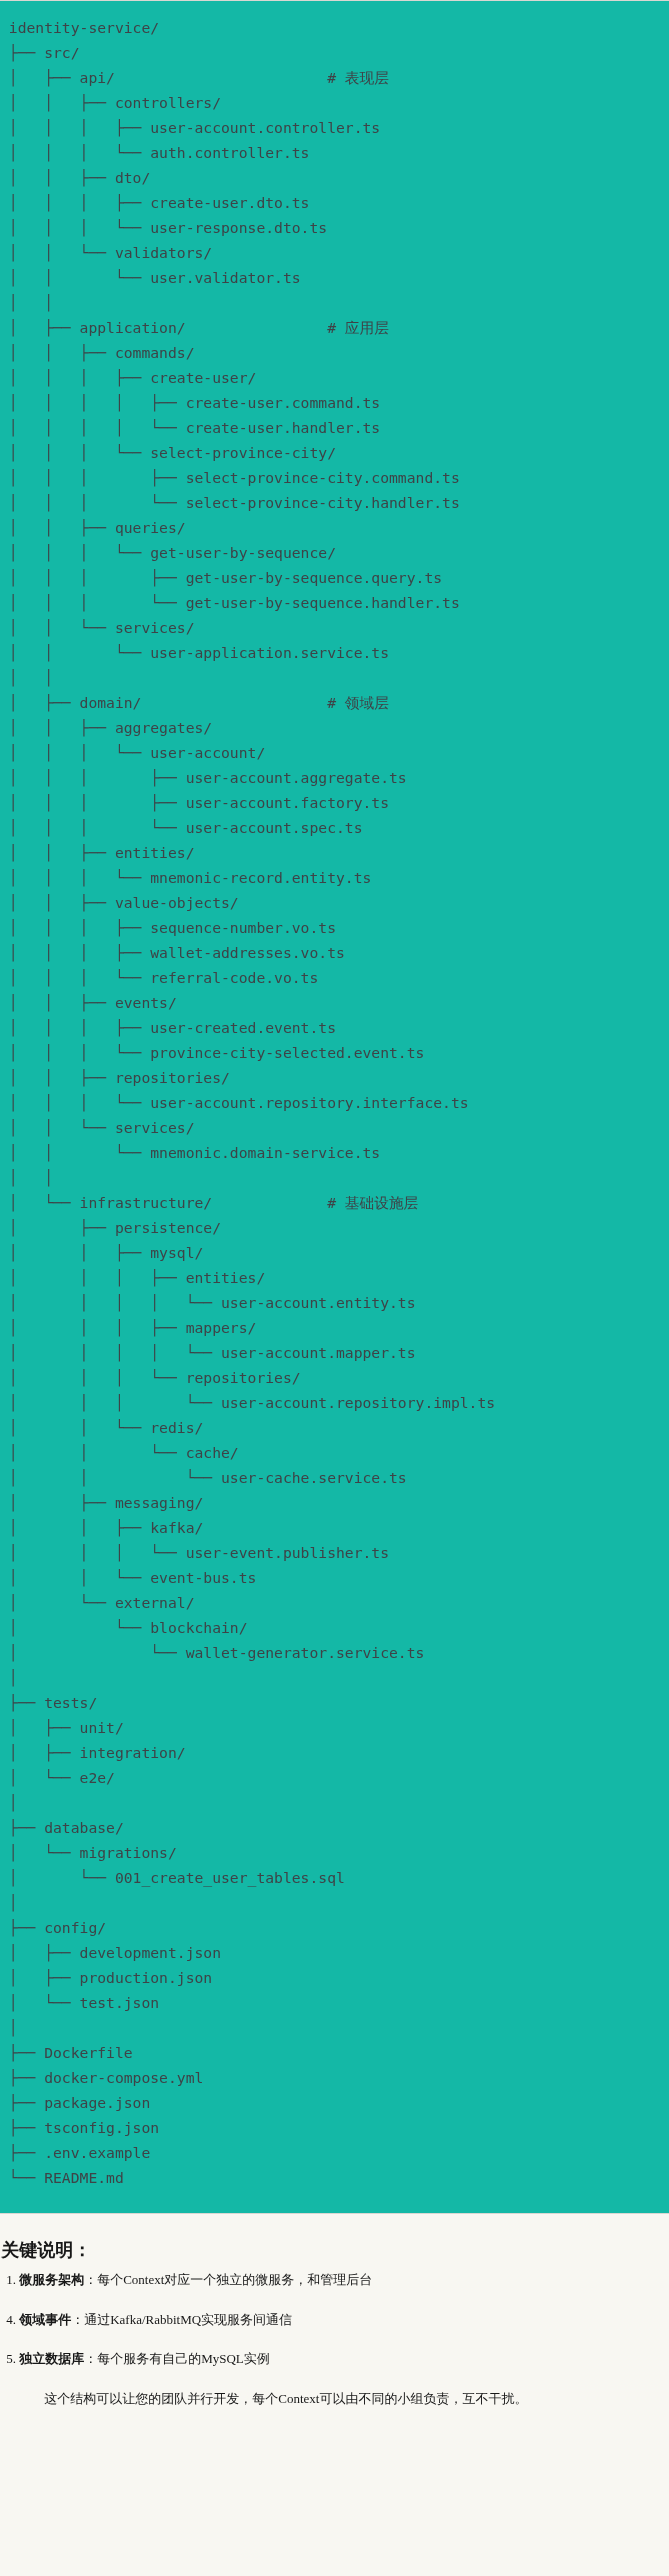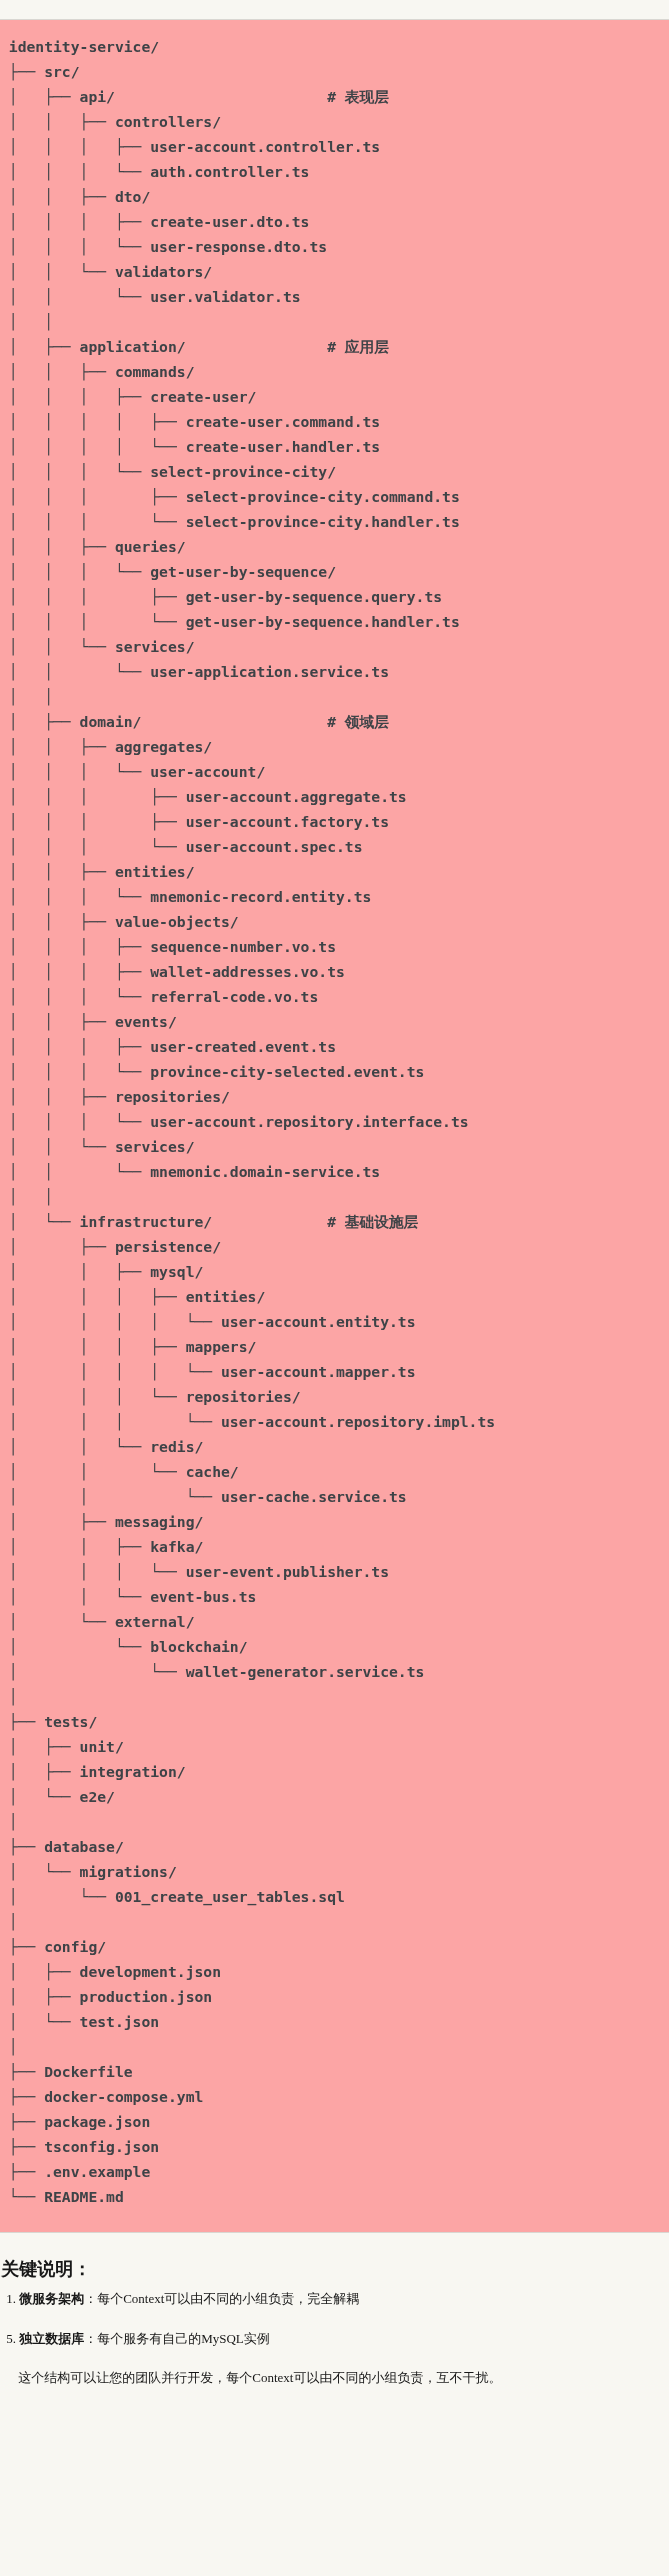--- a/index.html
+++ b/index.html
@@ -11,25 +11,23 @@
   }
   .title{
     margin:0;
     padding:8.1px 3.8px 0 2.5px;
     font-family:"Liberation Serif", serif;
     font-size:17.5px;
     line-height:21px;
     font-weight:700;
   }
   .codeblock{
-    margin-top:19px;
-    background:#fca5a5;
+    background:#14b8a6;
     border-top:0.6px solid #d9d7d2;
     border-bottom:0.6px solid #d9d7d2;
-    font-weight:bold;
   }
   .codeblock pre{
     margin:0;
     padding:14.4px 5px 23px 8.8px;
     font-family:"DejaVu Sans Mono", monospace;
     font-size:14.7px;
     line-height:25px;
     color:#3e4347;
     white-space:pre;
   }
@@ -49,23 +47,24 @@
     line-height:19px;
   }
   .note-item .num{
     margin-right:3.1px;
   }
   .note-item .lbl{
     font-weight:700;
     text-align:right;
   }
   .footer-note{
-    margin:17px;
+    margin:0;
     font-size:13px;
     line-height:19px;
+    padding-left:43px;
   }
 </style>
 </head>
 <body>
 
 <div class="doc">
 
 
   <div class="codeblock">
     <pre>identity-service/
@@ -154,24 +153,25 @@
 ├── package.json
 ├── tsconfig.json
 ├── .env.example
 └── README.md</pre>
   </div>
 
   <div class="notes">
     <h3>关键说明：</h3>
 
     <div id="notes-list">
-  <div class="note-item"><span class="num">1.</span><span class="lbl">微服务架构</span><span class="sep">：</span><span class="txt">每个Context可以由不同的小组负责，完全解耦</span></div>
+  <div class="note-item"><span class="num">1.</span><span class="lbl">微服务架构</span><span class="sep">：</span><span class="txt">每个Context对应一个独立的微服务，和管理后台</span></div>
 
 
 
+  <div class="note-item"><span class="num">4.</span><span class="lbl">领域事件</span><span class="sep">：</span><span class="txt">通过Kafka/RabbitMQ实现服务间通信</span></div>
 
   <div class="note-item"><span class="num">5.</span><span class="lbl">独立数据库</span><span class="sep">：</span><span class="txt">每个服务有自己的MySQL实例</span></div>
 
 </div>
 
     <p class="footer-note">这个结构可以让您的团队并行开发，每个Context可以由不同的小组负责，互不干扰。</p>
   </div>
 
 </div>
 

